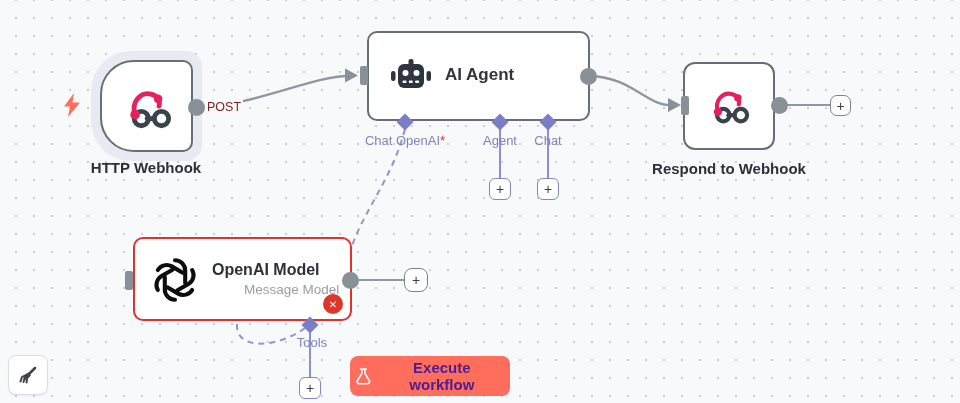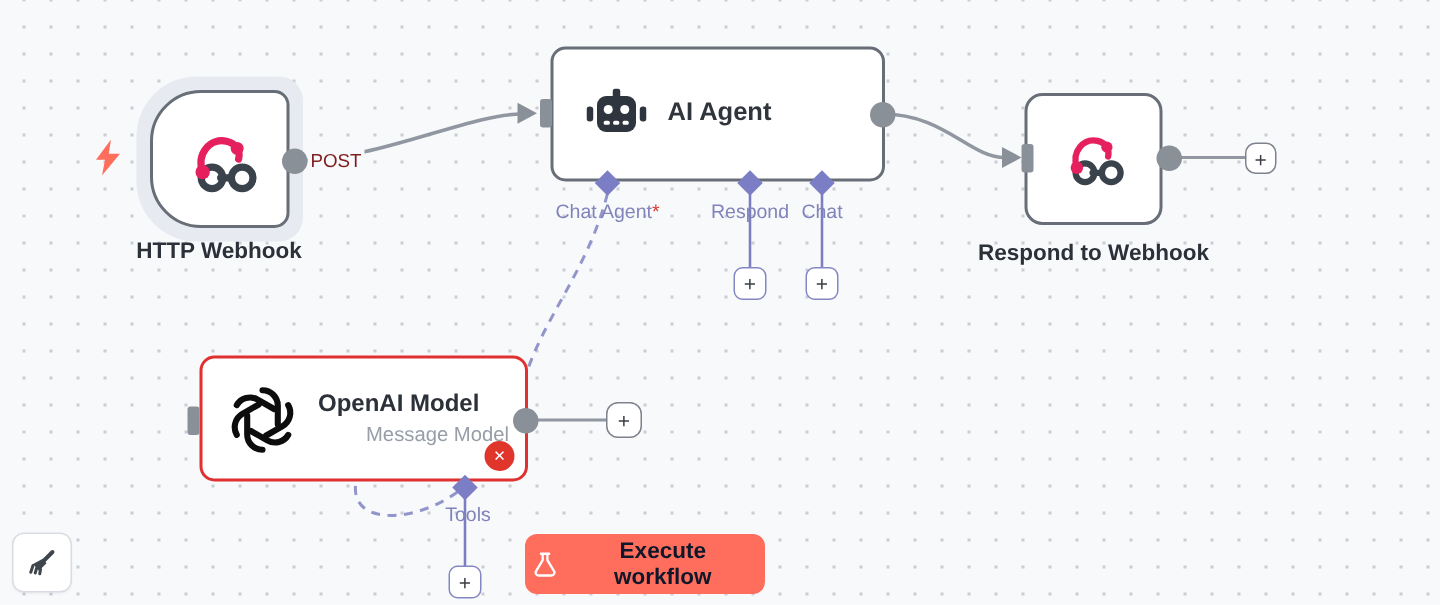--- a/index.html
+++ b/index.html
@@ -15,21 +15,21 @@
   .halo{position:absolute;background:#e7eaf0;z-index:1;}
   .node-label{position:absolute;z-index:2;font-size:15px;font-weight:600;color:#2b3039;transform:translateX(-50%);white-space:nowrap;}
   .port-circle{position:absolute;width:17px;height:17px;border-radius:50%;background:#8a9097;z-index:3;}
   .port-rect{position:absolute;width:8px;height:19px;background:#8a9097;border-radius:2px;z-index:3;}
   .diamond{position:absolute;width:12px;height:12px;background:#7c7ec5;transform:rotate(45deg);z-index:3;}
   .port-label{position:absolute;z-index:2;font-size:13px;color:#8184ba;transform:translateX(-50%);white-space:nowrap;}
   .plus-btn{position:absolute;background:#fff;border:1.8px solid #7d838c;border-radius:7px;z-index:3;
     display:flex;align-items:center;justify-content:center;font-size:14px;color:#3b4046;box-sizing:border-box;cursor:pointer;}
   .plus-btn.indigo{border-color:#8487c4;border-radius:6px;}
   .exec-btn{position:absolute;left:350px;top:356px;width:160px;height:40px;background:#ff6e5c;border:none;border-radius:8px;
-    color:#0f172a;font-size:15px;font-weight:600;font-family:inherit;display:flex;align-items:center;justify-content:center;gap:9px;z-index:4;cursor:pointer;}
+    color:#4c1d95;font-size:15px;font-weight:600;font-family:inherit;display:flex;align-items:center;justify-content:center;gap:9px;z-index:4;cursor:pointer;}
   .tidy-btn{position:absolute;left:8px;top:355px;width:38px;height:38px;background:#fff;border:1px solid #d9dde3;border-radius:8px;
     box-shadow:0 1px 2px rgba(0,0,0,.05);display:flex;align-items:center;justify-content:center;z-index:4;cursor:pointer;}
   .err-badge{position:absolute;right:7px;bottom:5px;width:20px;height:20px;border-radius:50%;background:#e0352b;color:#fff;
     font-size:10px;font-weight:bold;display:flex;align-items:center;justify-content:center;z-index:4;}
   .post-label{position:absolute;left:205px;top:100px;font-size:12.5px;color:#7f1d1d;background:#f8f9fb;padding:0 2px;z-index:2;}
   .agent-title{font-size:17px;font-weight:600;color:#30353c;}
   .openai-title{font-size:16px;font-weight:600;color:#2b3039;line-height:1.3;}
   .openai-sub{font-size:13.5px;color:#979ea8;line-height:1.3;margin-left:32px;}
 </style>
 </head>
@@ -87,22 +87,22 @@
       <rect x="17.8" y="21.5" width="4" height="2.6" rx="1" fill="#fff"></rect>
       <rect x="24.1" y="21.5" width="4" height="2.6" rx="1" fill="#fff"></rect>
     </svg>
     <div class="agent-title" style="position:absolute;left:76px;top:32px">AI Agent</div>
   </div>
   <div class="port-rect" style="left:360px;top:66px"></div>
   <div class="port-circle" style="left:580px;top:68px"></div>
   <div class="diamond" style="left:399px;top:116px"></div>
   <div class="diamond" style="left:494px;top:116px"></div>
   <div class="diamond" style="left:542px;top:116px"></div>
-  <div class="port-label" style="left:405px;top:133px"><span>Chat Agent</span><span style="color:#e0352b">*</span></div>
-  <div class="port-label" style="left:500px;top:133px">Respond</div>
+  <div class="port-label" style="left:405px;top:133px"><span>Chat OpenAI</span><span style="color:#e0352b">*</span></div>
+  <div class="port-label" style="left:500px;top:133px">Agent</div>
   <div class="port-label" style="left:548px;top:133px">Chat</div>
   <div class="plus-btn indigo" style="left:489px;top:178px;width:22px;height:22px">
       <span>+</span>
     </div>
   <div class="plus-btn indigo" style="left:537px;top:178px;width:22px;height:22px">
       <span>+</span>
     </div>
 
   <div class="node" style="left:683px;top:62px;width:92px;height:88px;border-radius:12px">
     <svg style="position:absolute;left:25px;top:22px" width="40" height="40" viewBox="0 0 48 48">

